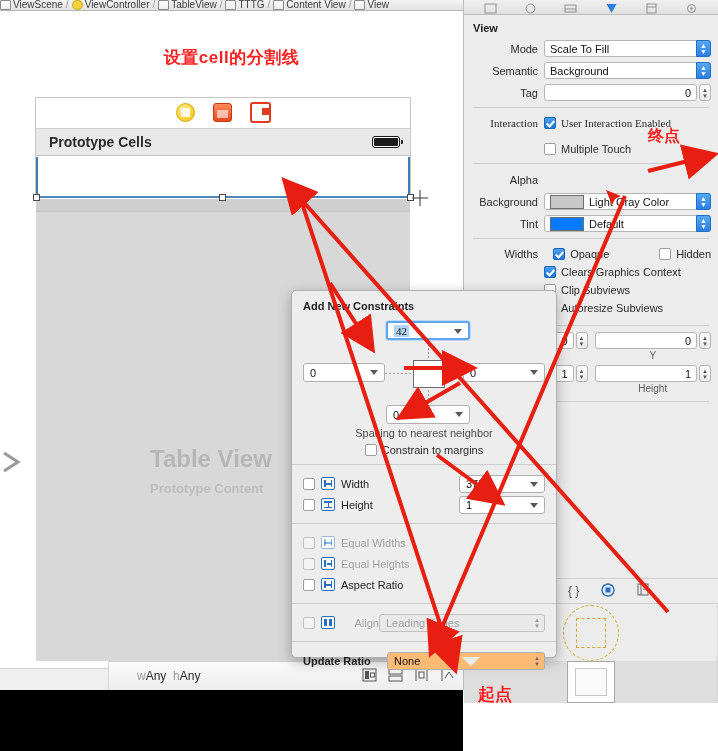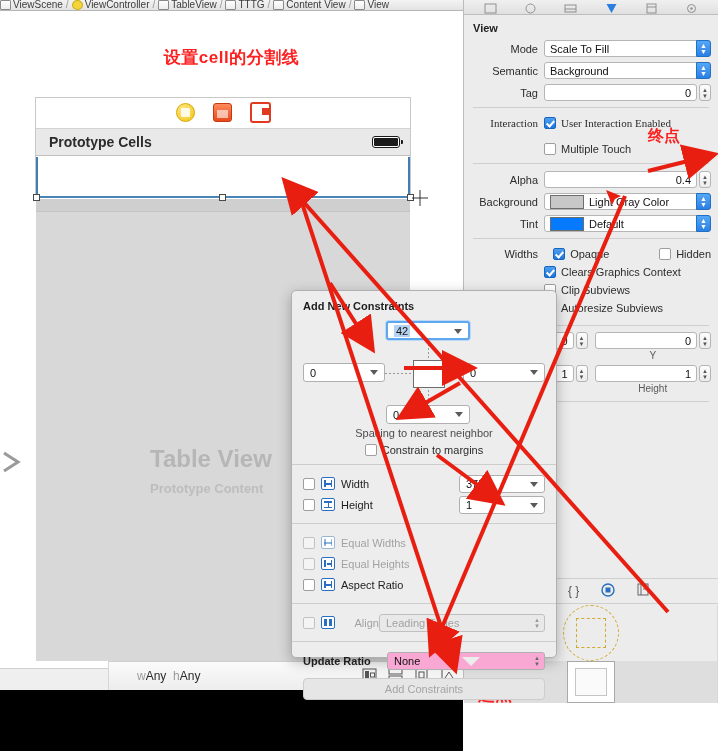--- a/index.html
+++ b/index.html
@@ -188,21 +188,21 @@
     box-shadow:0 4px 14px rgba(0,0,0,.28);box-sizing:border-box;
     padding:9px 11px;
   }
   #constraints .ttl{font-size:11px;font-weight:bold;color:#1d1d1d;margin-bottom:9px;}
   .combo{
     height:19px;background:#fff;border:1px solid #b0b0b0;border-radius:3px;
     display:flex;align-items:center;padding-left:6px;font-size:11px;color:#111;
     box-sizing:border-box;position:relative;
   }
   .combo .car{position:absolute;right:6px;top:6px;border-left:4px solid transparent;border-right:4px solid transparent;border-top:5px solid #5a5a5a;}
-  .combo.sel{border:2px solid #5fa7ee;box-shadow:0 0 0 1px #bcd9f6;background:#fff;}
+  .combo.sel{border:2px solid #5fa7ee;box-shadow:0 0 0 1px #bcd9f6;background:#fff;font-family:Liberation Serif, serif;}
   .combo.sel .val{background:#b5d3f0;padding:0 2px;}
 
   #spacing-grid{position:relative;height:104px;margin-top:4px;}
   #sg-top{position:absolute;left:83px;top:0;width:84px;}
   #sg-left{position:absolute;left:0;top:42px;width:82px;}
   #sg-right{position:absolute;right:0;top:42px;width:82px;}
   #sg-bot{position:absolute;left:83px;top:84px;width:84px;}
   #sg-box{position:absolute;left:110px;top:39px;width:30px;height:26px;border:1px solid #6e6e6e;background:#fff;}
   .dline{position:absolute;background:repeating-linear-gradient(to bottom,#9a9a9a 0 2px,transparent 2px 4px);width:1px;}
   .dlineh{position:absolute;background:repeating-linear-gradient(to right,#9a9a9a 0 2px,transparent 2px 4px);height:1px;}
@@ -226,21 +226,21 @@
   }
   .cfield .car{position:absolute;right:6px;top:6px;border-left:4px solid transparent;border-right:4px solid transparent;border-top:5px solid #5a5a5a;}
   .align-pop{
     flex:1;height:18px;background:#e9e9e9;border:1px solid #c0c0c0;border-radius:3px;
     font-size:11px;color:#a2a2a2;display:flex;align-items:center;padding-left:6px;
     box-sizing:border-box;position:relative;
   }
   .align-pop .stp{position:absolute;right:1px;top:1px;bottom:1px;width:12px;display:flex;flex-direction:column;
     align-items:center;justify-content:center;font-size:6px;line-height:6px;color:#999;}
   .upd-pop{
-    flex:1;height:18px;background:#f9a8d4;border:1px solid #b0b0b0;border-radius:3px;
+    flex:1;height:18px;background:#fdba74;border:1px solid #b0b0b0;border-radius:3px;
     font-size:11px;color:#111;display:flex;align-items:center;padding-left:6px;
     box-sizing:border-box;position:relative;
   }
   .upd-pop .stp{position:absolute;right:1px;top:1px;bottom:1px;width:12px;display:flex;flex-direction:column;
     align-items:center;justify-content:center;font-size:6px;line-height:6px;color:#666;}
   #add-btn{
     margin-top:7px;height:20px;background:#e6e6e6;border:1px solid #cdcdcd;border-radius:4px;
     display:flex;align-items:center;justify-content:center;font-size:11px;color:#a5a5a5;
   }
   #popover-tail{
@@ -444,24 +444,20 @@
       <span class="ctl cbrow">
         <span class="cb"></span>
         <span class="cbtext">Multiple Touch</span>
       </span>
     </div>
 
     <div class="hr"></div>
 
     <div class="row">
       <span class="lbl">Alpha</span>
-      <span class="ctl">
-        <span class="txtfield">0.4</span>
-        <span class="nstep">▲<br>▼</span>
-      </span>
     </div>
 
     <div class="row">
       <span class="lbl">Background</span>
       <span class="ctl">
           <span class="popup">
         <span class="swatch" style="background:#c8c8c8;"></span>
         <span>Light Gray Color</span>
         <span class="stepper">▲<br>▼</span>
       </span>
@@ -705,21 +701,20 @@
   <div class="csep"></div>
 
   <div class="crow">
     <span class="ctxt" style="flex:none;width:84px;font-weight:bold;">Update Ratio</span>
     <span class="upd-pop">
       <span>None</span>
       <span class="stp">▲<br>▼</span>
     </span>
   </div>
 
-  <div id="add-btn">Add Constraints</div>
   <div id="popover-tail"></div>
 </div>
 
 <div id="zhongdian" class="abs">终点</div>
 
 <svg id="anno" class="abs">
   <defs>
     <marker id="ah" markerWidth="9" markerHeight="9" refX="2" refY="4.5" orient="auto">
       <path d="M0,0 L9,4.5 L0,9 Z" fill="#e81e10"></path>
     </marker>

